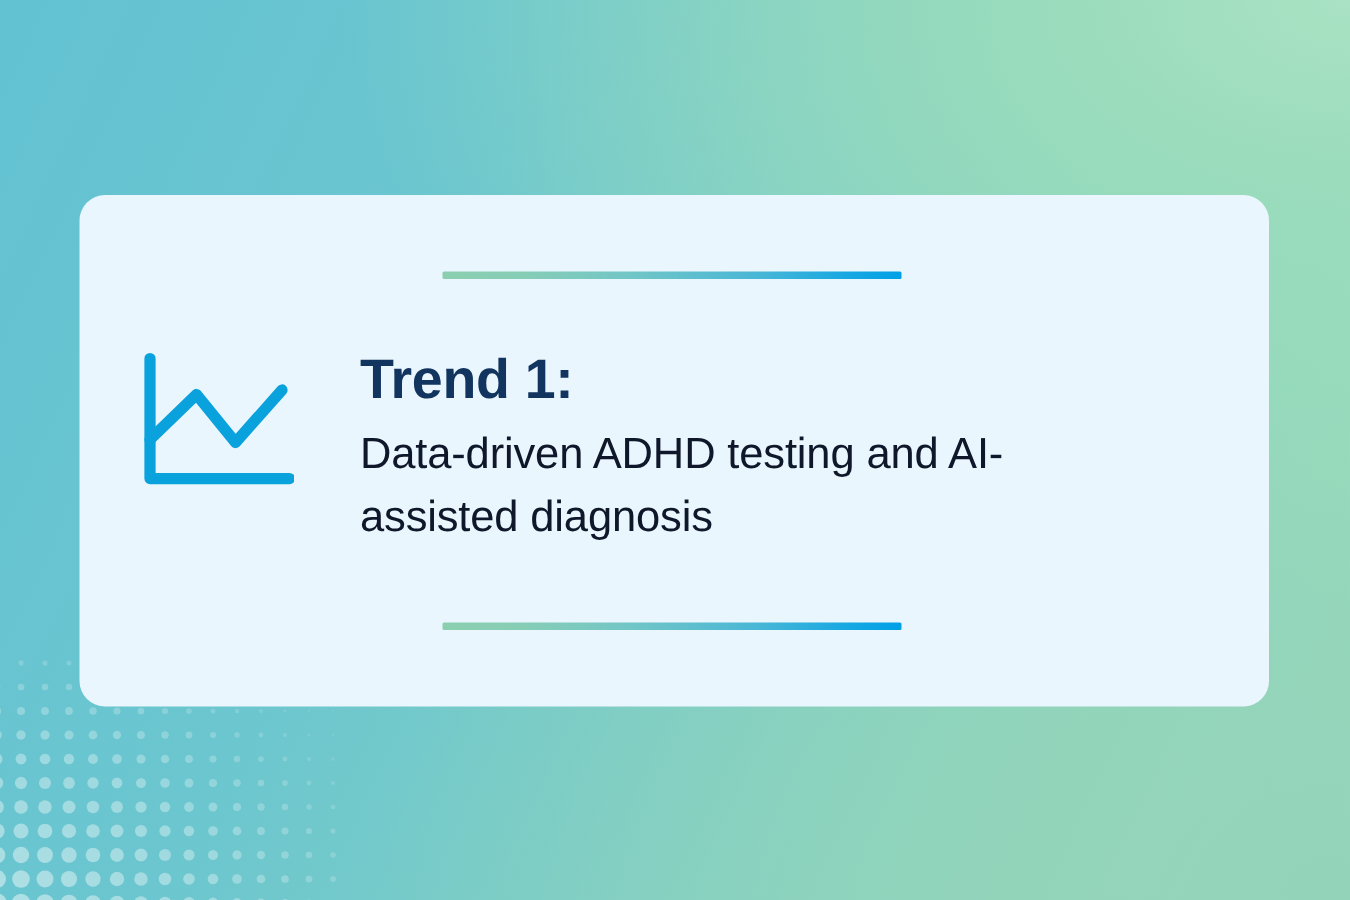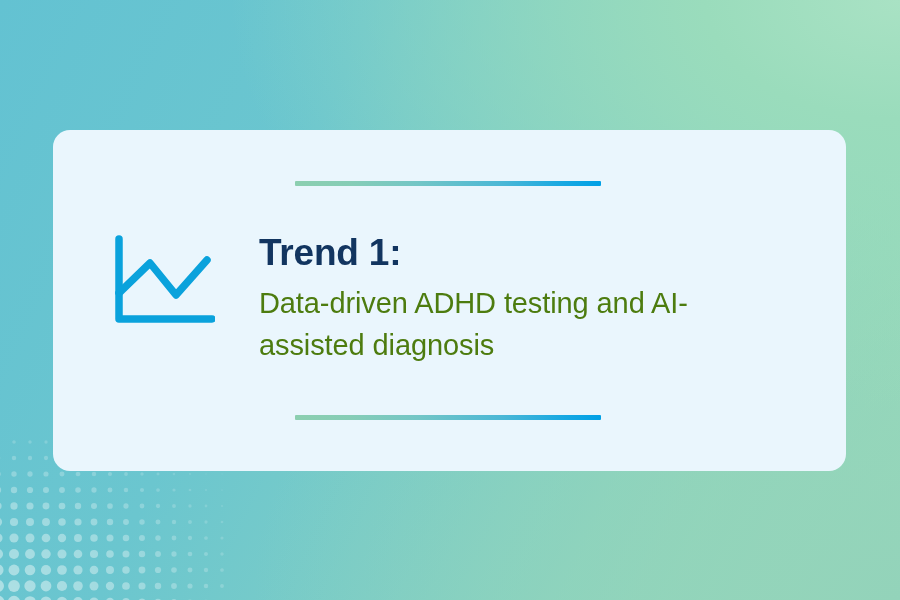--- a/index.html
+++ b/index.html
@@ -62,21 +62,21 @@
     margin-left:-4px;
   }
   .divider-top    { margin-top:51px; }
   .divider-bottom { margin-top:0; }
 
   
   .row {
     display:flex;
     align-items:flex-start;
     width:100%;
-    padding-left:58px;
+    padding-left:39px;
     margin-top:47px;
     flex:0 0 auto;
   }
 
   .icon-wrap {
     flex:0 0 auto;
     width:112px;
     padding-top:0px;
     display:flex;
     justify-content:flex-start;
@@ -92,21 +92,21 @@
     font-size:37px;
     font-weight:bold;
     color:#123560;
     letter-spacing:-0.2px;
     line-height:1.08;
   }
 
   .subhead {
     font-size:29px;
     font-weight:normal;
-    color:#4d7c0f;
+    color:#0f172a;
     line-height:1.45;
     margin-top:9px;
     letter-spacing:-0.1px;
     max-width:520px;
   }
 
   .spacer { flex:1 1 auto; }
 </style>
 </head>
 <body>

